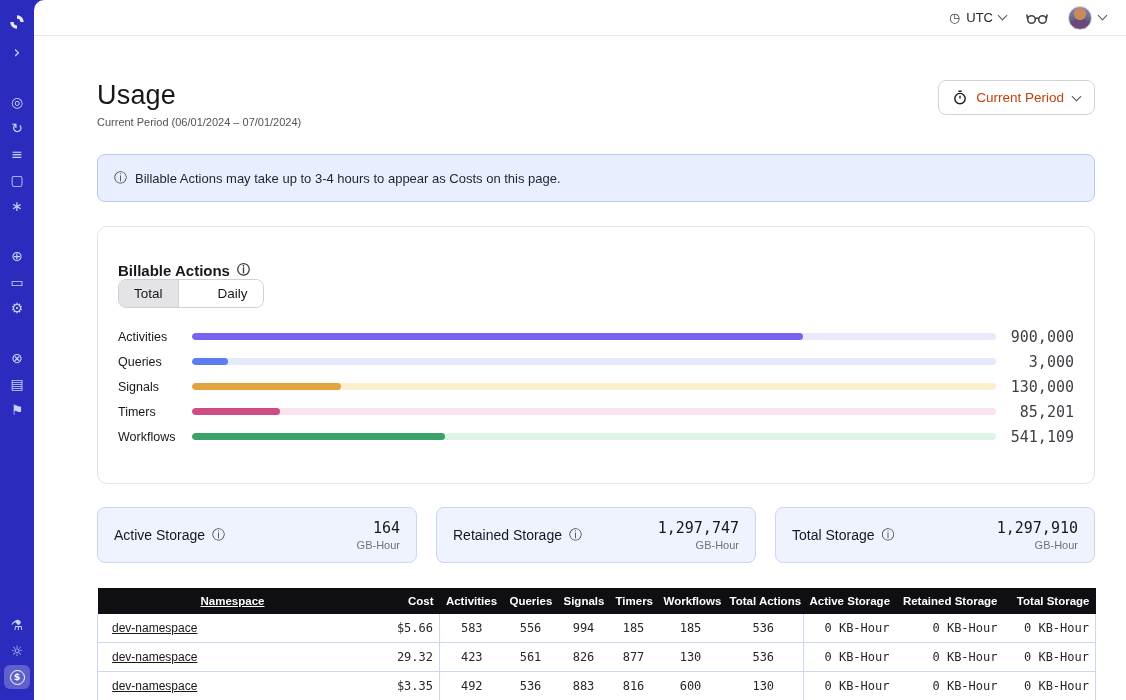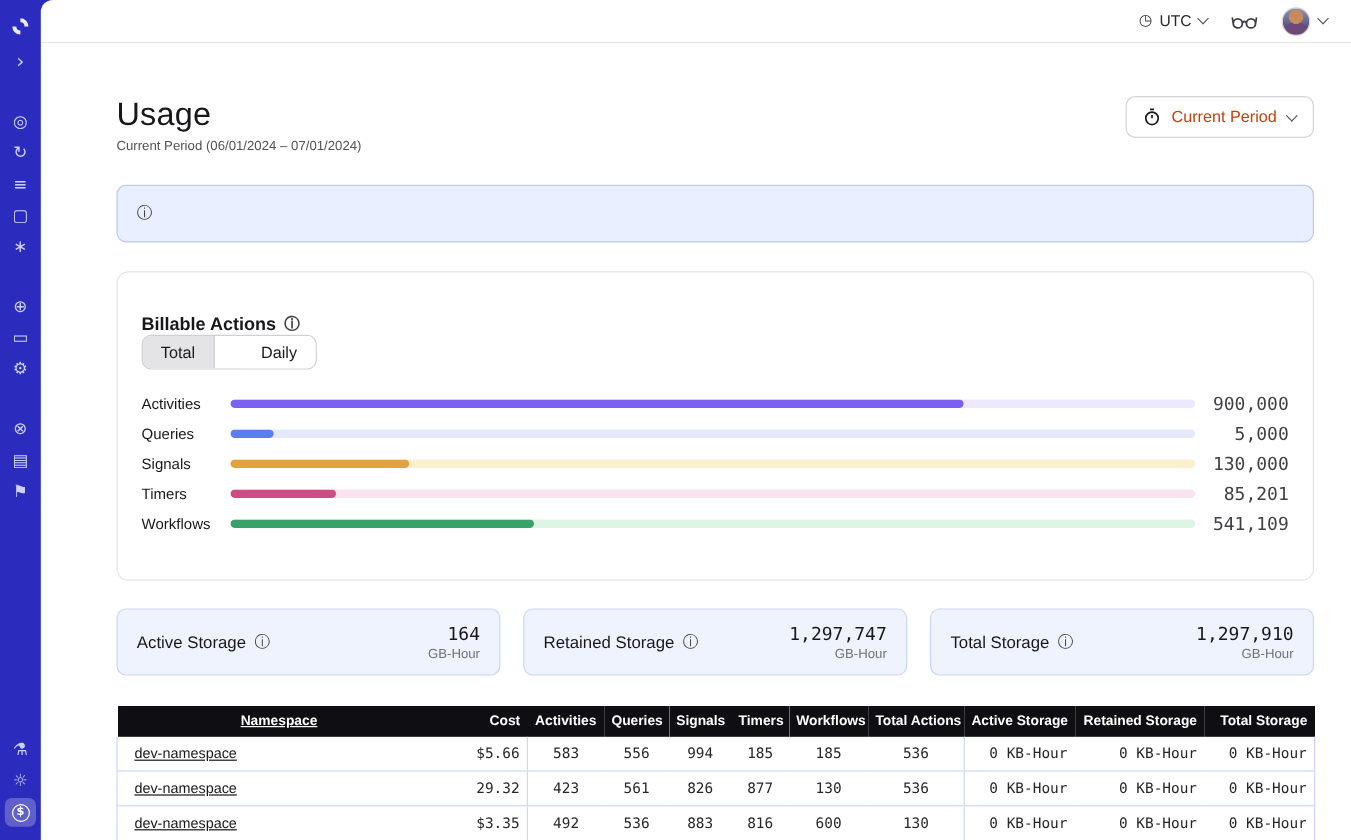--- a/index.html
+++ b/index.html
@@ -195,20 +195,21 @@
             <path d="M7 5.8 V8.6"></path>
             <path d="M5.4 1.2 h3.2"></path>
         </svg>
         <span>Current Period</span>
         <span class="chev"></span>
       </button>
     </div>
 
     <div class="banner">
       <span class="info-glyph">ⓘ</span>
+      <span>Billable Actions may take up to 3-4 hours to appear as Costs on this page.</span>
     </div>
 
     <section class="card">
       <div class="card-title">
         <span>Billable Actions</span>
         <span class="info-glyph">ⓘ</span>
       </div>
 
       <div class="tabs">
         <div class="tab active">Total</div>
@@ -222,21 +223,21 @@
             <span class="bar-track" style="background: rgb(237, 233, 252);">
                 <span class="bar-fill" style="background: rgb(124, 96, 240); width: 76%;"></span>
               </span>
             <span class="bar-value mono">900,000</span>
           </div>
           <div class="bar-row">
             <span class="bar-label">Queries</span>
             <span class="bar-track" style="background: rgb(228, 234, 252);">
                 <span class="bar-fill" style="background: rgb(91, 125, 239); width: 4.5%;"></span>
               </span>
-            <span class="bar-value mono">5,000</span>
+            <span class="bar-value mono">3,000</span>
           </div>
           <div class="bar-row">
             <span class="bar-label">Signals</span>
             <span class="bar-track" style="background: rgb(251, 240, 205);">
                 <span class="bar-fill" style="background: rgb(226, 162, 62); width: 18.5%;"></span>
               </span>
             <span class="bar-value mono">130,000</span>
           </div>
           <div class="bar-row">
             <span class="bar-label">Timers</span>

